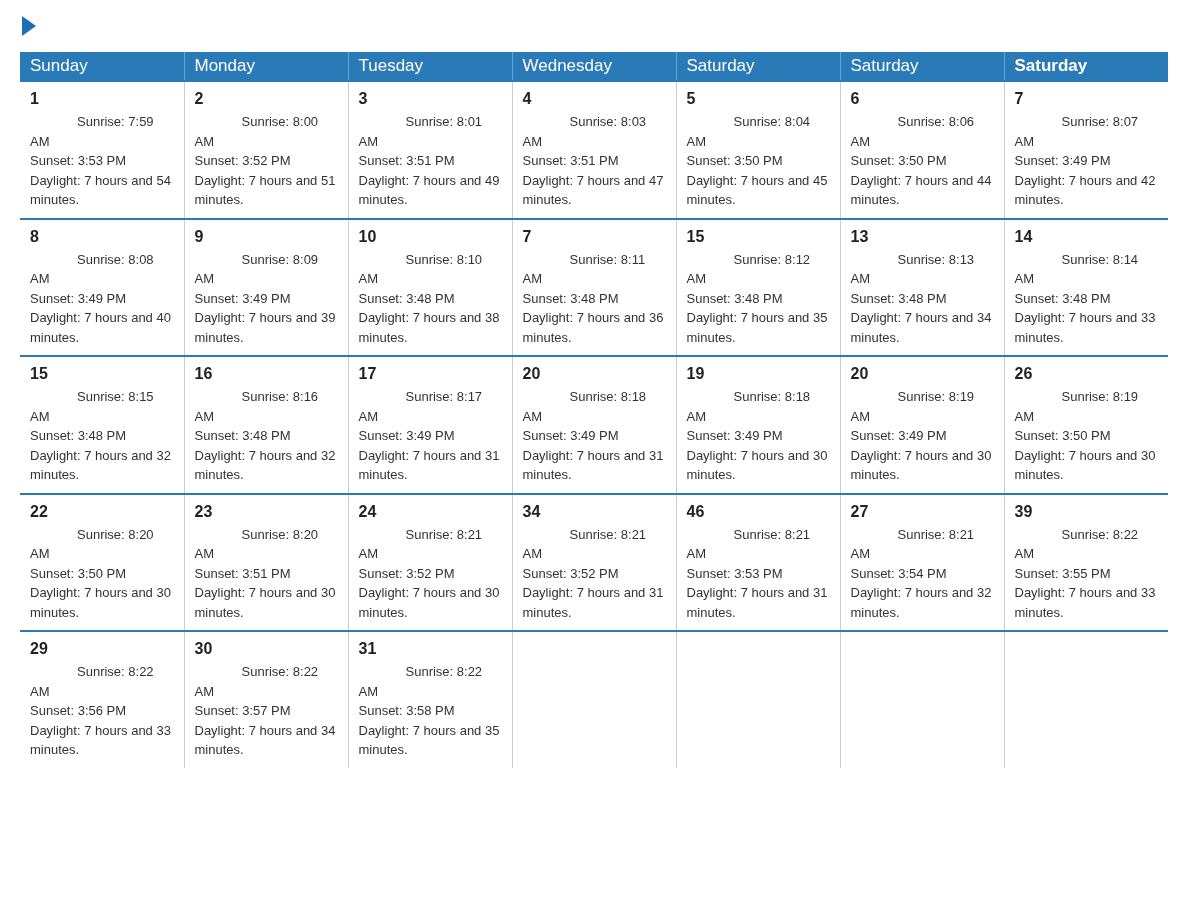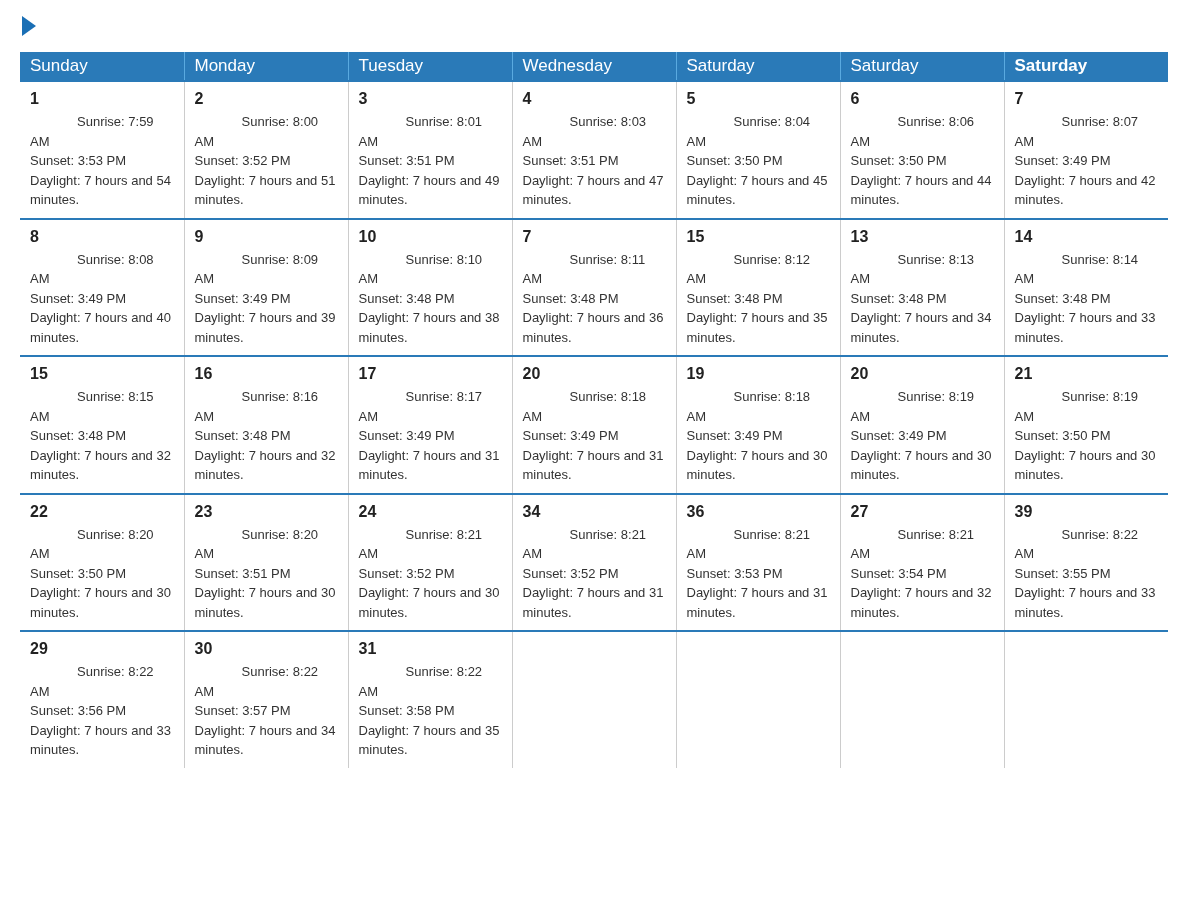--- a/index.html
+++ b/index.html
@@ -217,21 +217,21 @@
         </td>
         <td>
           <span class="day-num">19</span>
           <span class="day-info">Sunrise: 8:18 AM<br>Sunset: 3:49 PM<br>Daylight: 7 hours and 30 minutes.</span>
         </td>
         <td>
           <span class="day-num">20</span>
           <span class="day-info">Sunrise: 8:19 AM<br>Sunset: 3:49 PM<br>Daylight: 7 hours and 30 minutes.</span>
         </td>
         <td>
-          <span class="day-num">21</span>
+          <span class="day-num">26</span>
           <span class="day-info">Sunrise: 8:19 AM<br>Sunset: 3:50 PM<br>Daylight: 7 hours and 30 minutes.</span>
         </td>
       </tr>
       <tr>
         <td>
           <span class="day-num">22</span>
           <span class="day-info">Sunrise: 8:20 AM<br>Sunset: 3:50 PM<br>Daylight: 7 hours and 30 minutes.</span>
         </td>
         <td>
           <span class="day-num">23</span>
@@ -239,21 +239,21 @@
         </td>
         <td>
           <span class="day-num">24</span>
           <span class="day-info">Sunrise: 8:21 AM<br>Sunset: 3:52 PM<br>Daylight: 7 hours and 30 minutes.</span>
         </td>
         <td>
           <span class="day-num">34</span>
           <span class="day-info">Sunrise: 8:21 AM<br>Sunset: 3:52 PM<br>Daylight: 7 hours and 31 minutes.</span>
         </td>
         <td>
-          <span class="day-num">36</span>
+          <span class="day-num">46</span>
           <span class="day-info">Sunrise: 8:21 AM<br>Sunset: 3:53 PM<br>Daylight: 7 hours and 31 minutes.</span>
         </td>
         <td>
           <span class="day-num">27</span>
           <span class="day-info">Sunrise: 8:21 AM<br>Sunset: 3:54 PM<br>Daylight: 7 hours and 32 minutes.</span>
         </td>
         <td>
           <span class="day-num">39</span>
           <span class="day-info">Sunrise: 8:22 AM<br>Sunset: 3:55 PM<br>Daylight: 7 hours and 33 minutes.</span>
         </td>

